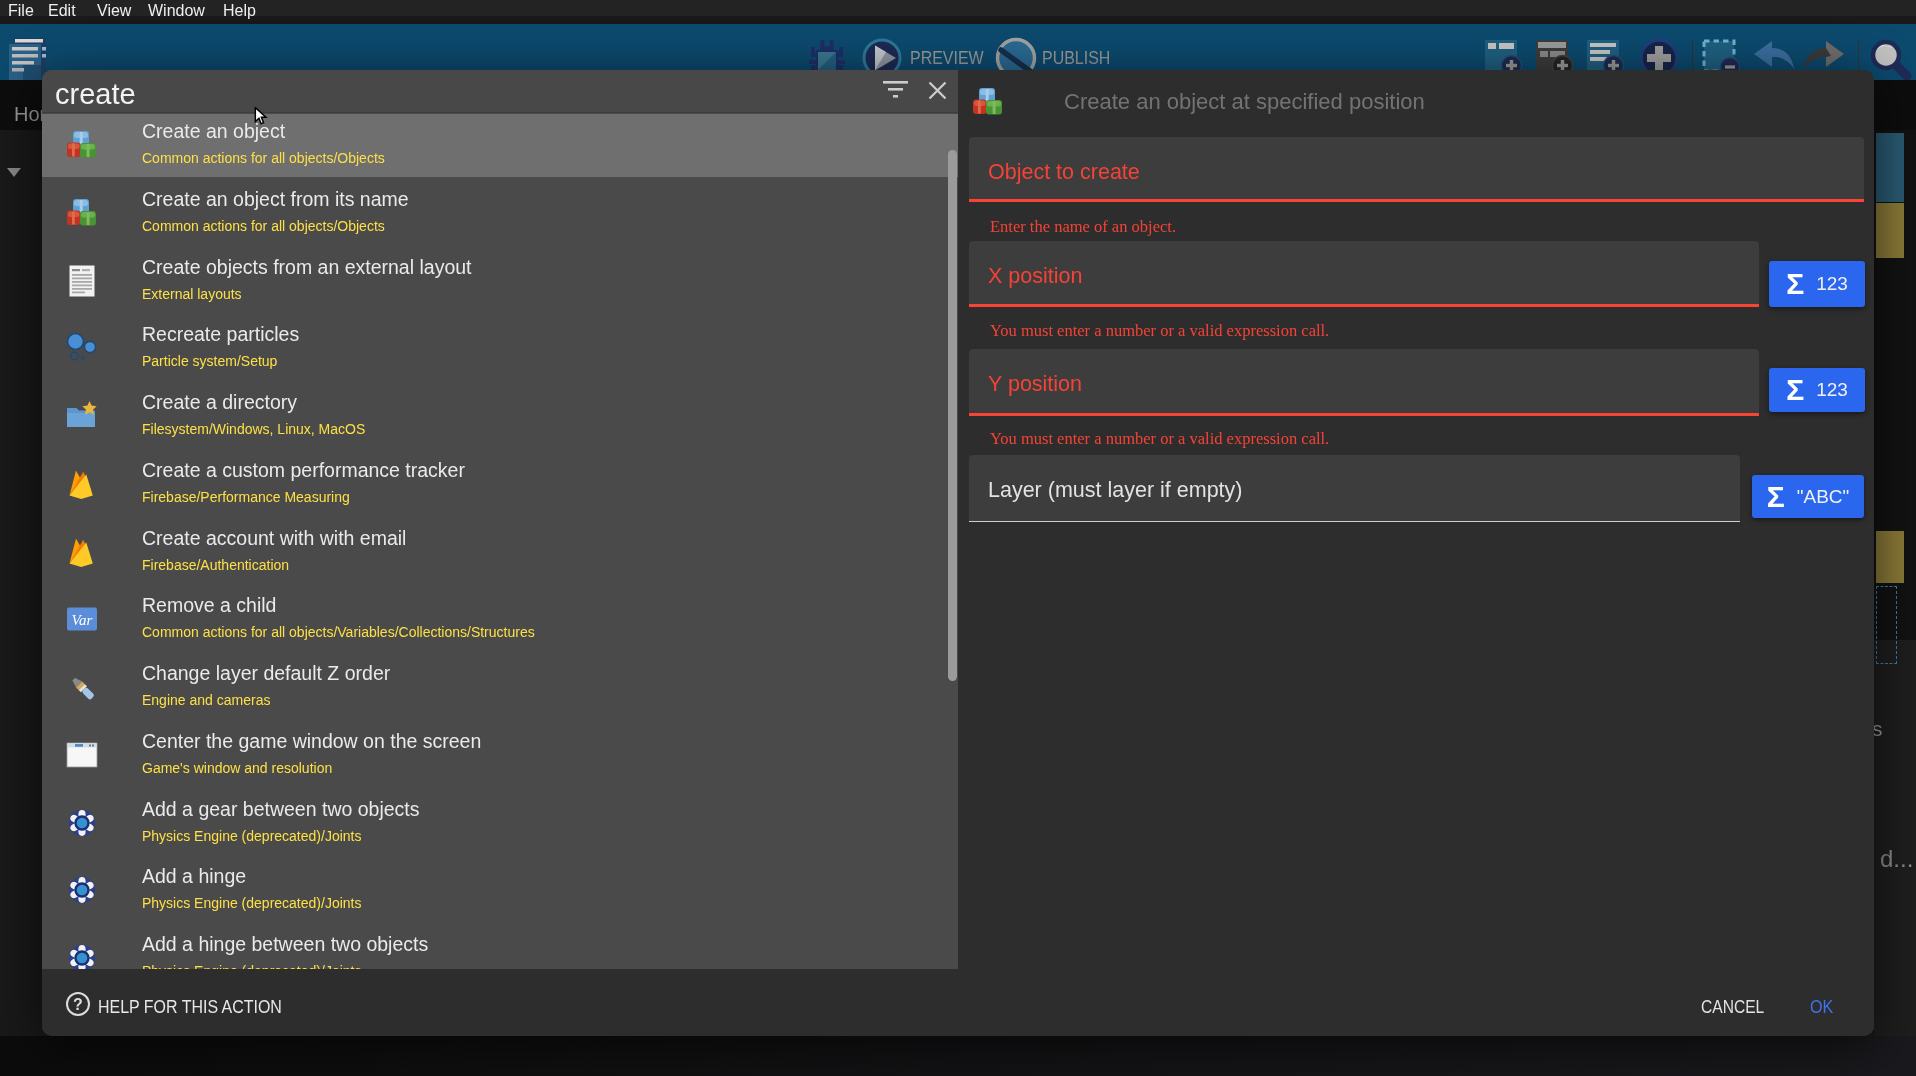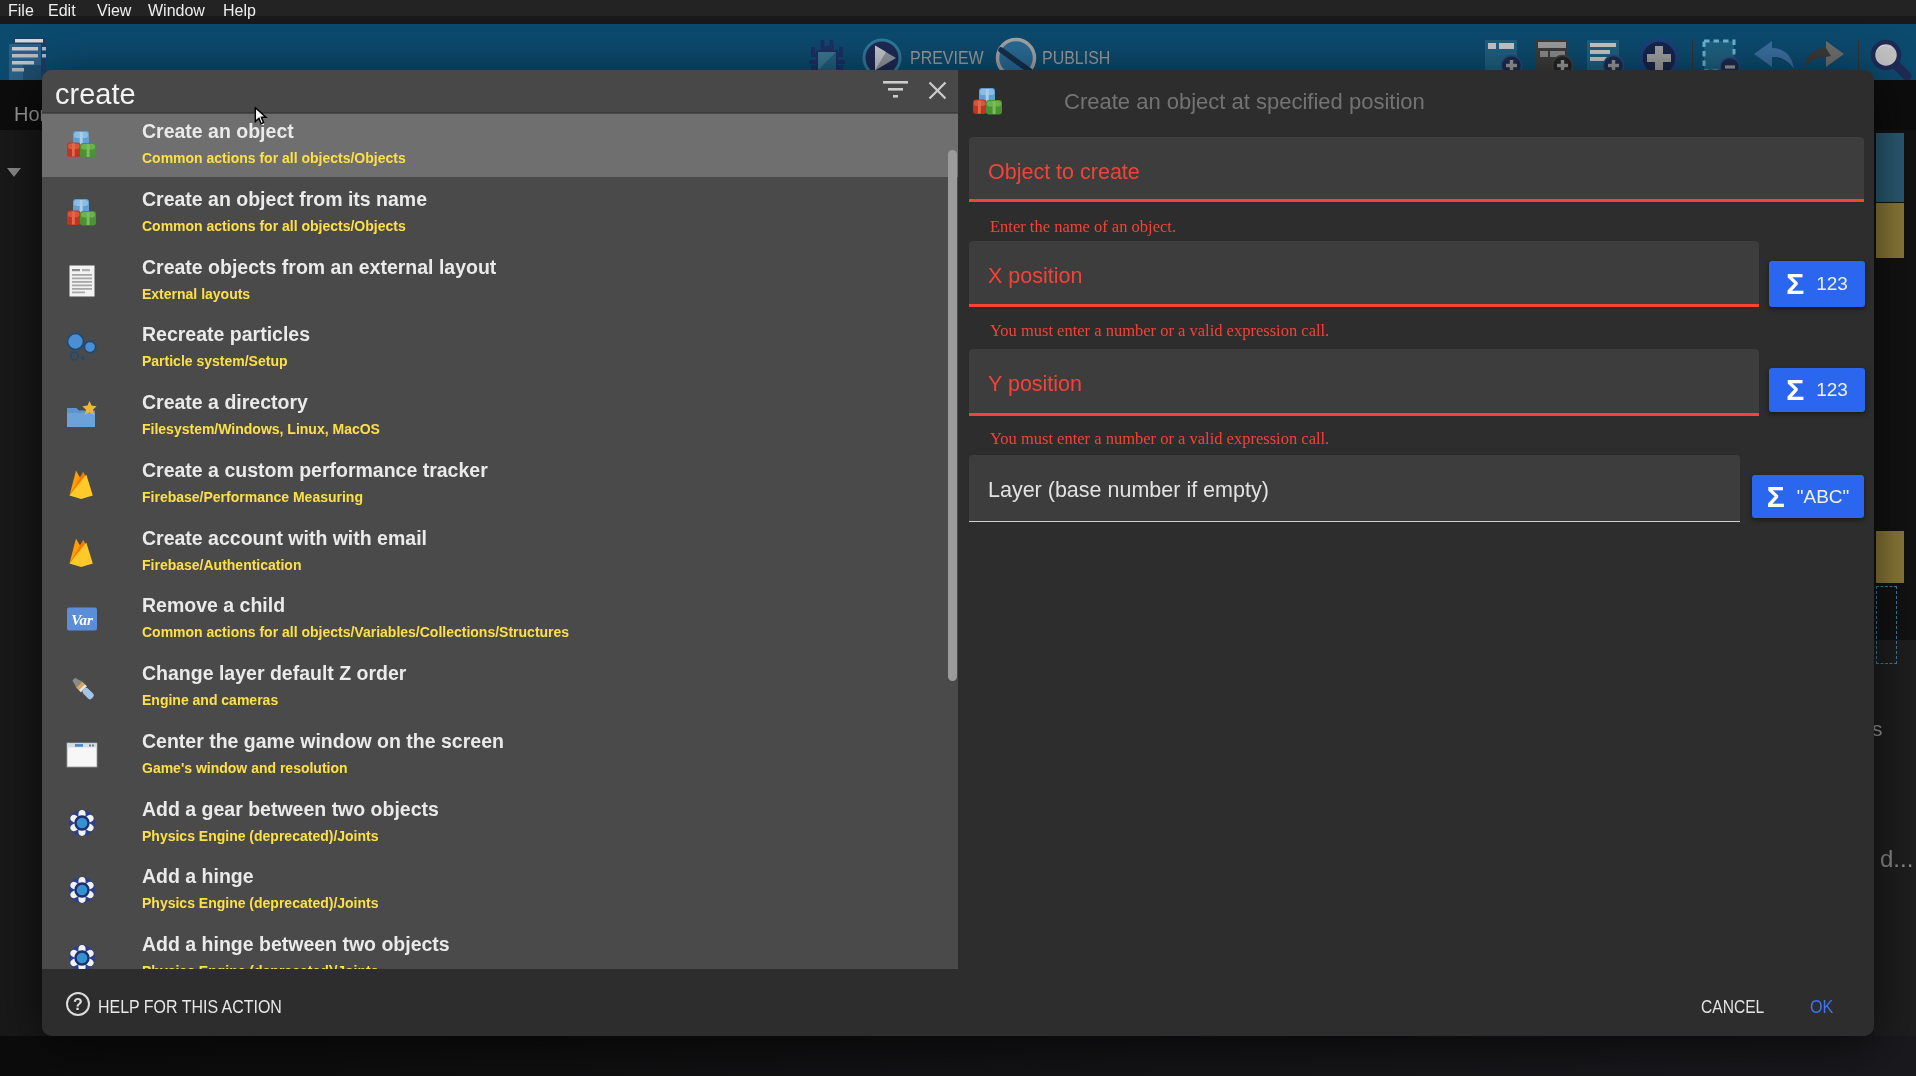--- a/index.html
+++ b/index.html
@@ -21,21 +21,21 @@
 #bg-tabbar { position:absolute; left:0; top:80px; width:1916px; height:50px; background:#0d0d0d; }
 #bg-rightstrip { position:absolute; left:1874px; top:130px; width:42px; height:510px; background:#121212; }
 #bg-rightstrip2 { position:absolute; left:1874px; top:640px; width:42px; height:396px; background:#1e1e1e; }
 #bg-bottom { position:absolute; left:0; top:1036px; width:1916px; height:40px; background:linear-gradient(90deg,#0c0c0c,#1a1a1e); }
 
 
 #dialog { position:absolute; left:42px; top:70px; width:1832px; height:966px; background:#2d2d2d; border-radius:10px; box-shadow:0 10px 50px rgba(0,0,0,0.65); }
 #leftpanel { position:absolute; left:42px; top:70px; width:916px; height:899px; background:#4a4a4a; border-radius:10px 0 0 0; overflow:hidden; }
 #searchbar { position:absolute; left:0; top:0; width:916px; height:43px; background:#484848; border-bottom:1px solid #3c3c3c; }
 #searchtext { position:absolute; left:13px; top:8px; font-size:29px; color:#f2f2f2; }
-#list { position:absolute; left:0; top:44px; width:916px; height:855px; overflow:hidden;font-weight:bold; }
+#list { position:absolute; left:0; top:44px; width:916px; height:855px; overflow:hidden; }
 .row { position:relative; height:62.5px; margin-bottom:5.25px; padding:4px 0 0 100px; }
 .row.sel { background:#6f6f6f; }
 .rowtitle { font-size:19.5px; line-height:27px; color:#eaeaea; white-space:nowrap; }
 .rowsub { font-size:14px; line-height:27px; color:#fde047; white-space:nowrap; }
 .rowicon { position:absolute; left:24px; top:15px; width:32px; height:32px; }
 #scrollbar { position:absolute; left:906px; top:80px; width:9px; height:531px; background:#9b9b9b; border-radius:5px; }
 
 
 .fieldbox { position:absolute; background:#3d3d3d; border-radius:4px 4px 0 0; }
 .fieldlabel { position:absolute; left:19px; font-size:21.5px; }
@@ -392,21 +392,21 @@
 
 <div class="fieldbox redline" style="left:969px; top:349px; width:790px; height:67px;"></div>
 <div class="fieldlabel red" style="left:988px; top:372px;">Y position</div>
 <div class="bluebtn" style="left:1769px; top:368px; width:96px; height:44px;">
     <span class="sigma">Σ</span>
     <span class="btxt">123</span>
   </div>
 <div class="helper" style="left:990px; top:429px;">You must enter a number or a valid expression call.</div>
 
 <div class="fieldbox" style="left:969px; top:455px; width:771px; height:67px; border-bottom:1px solid #cfcfcf;"></div>
-<div class="fieldlabel" style="left:988px; top:478px; color:#e2e2e2;">Layer (base number if empty)</div>
+<div class="fieldlabel" style="left:988px; top:478px; color:#e2e2e2;">Layer (must layer if empty)</div>
 <div class="bluebtn" style="left:1752px; top:475px; width:112px; height:43px;">
     <span class="sigma">Σ</span>
     <span class="btxt">"ABC"</span>
   </div>
 
 <svg class="abs" style="left:254px; top:107px;" width="16" height="20" viewBox="0 0 26 33">
   <path d="M2,1 L2,24 L8,18.5 L11.5,27.5 L15.5,25.8 L12,17 L19.5,17 Z" fill="#ffffff" stroke="#000000" stroke-width="2.4"></path>
 </svg>
 
 </body></html>

